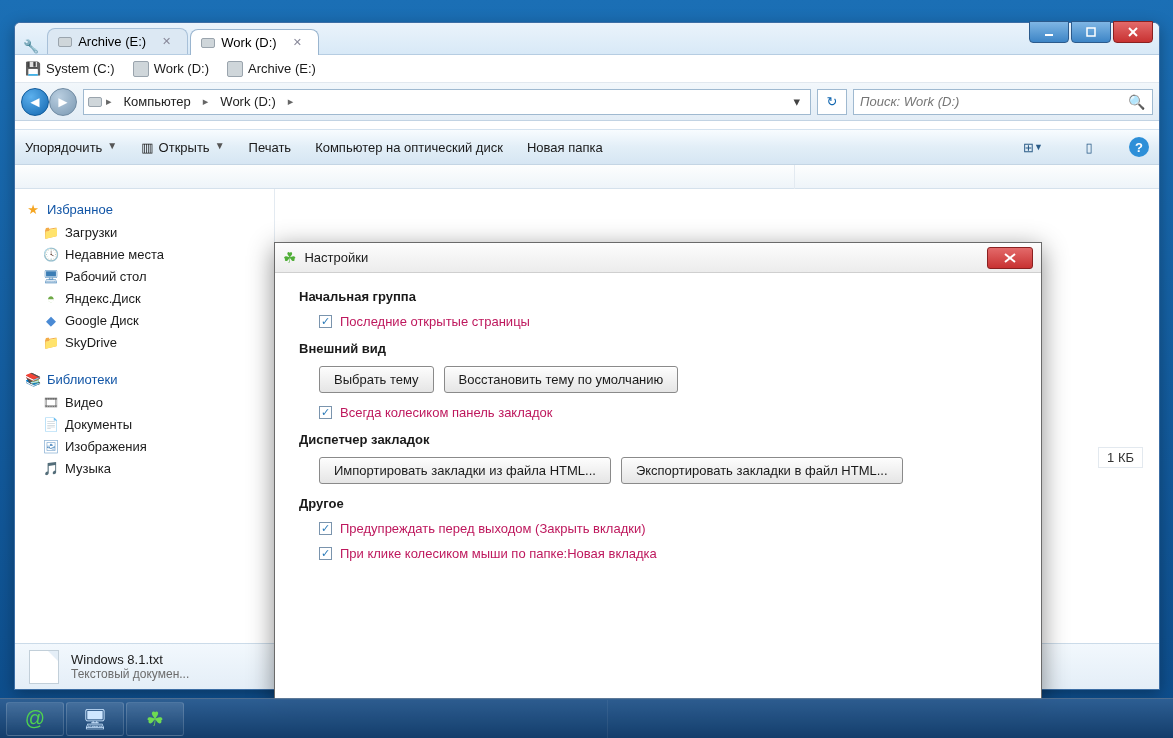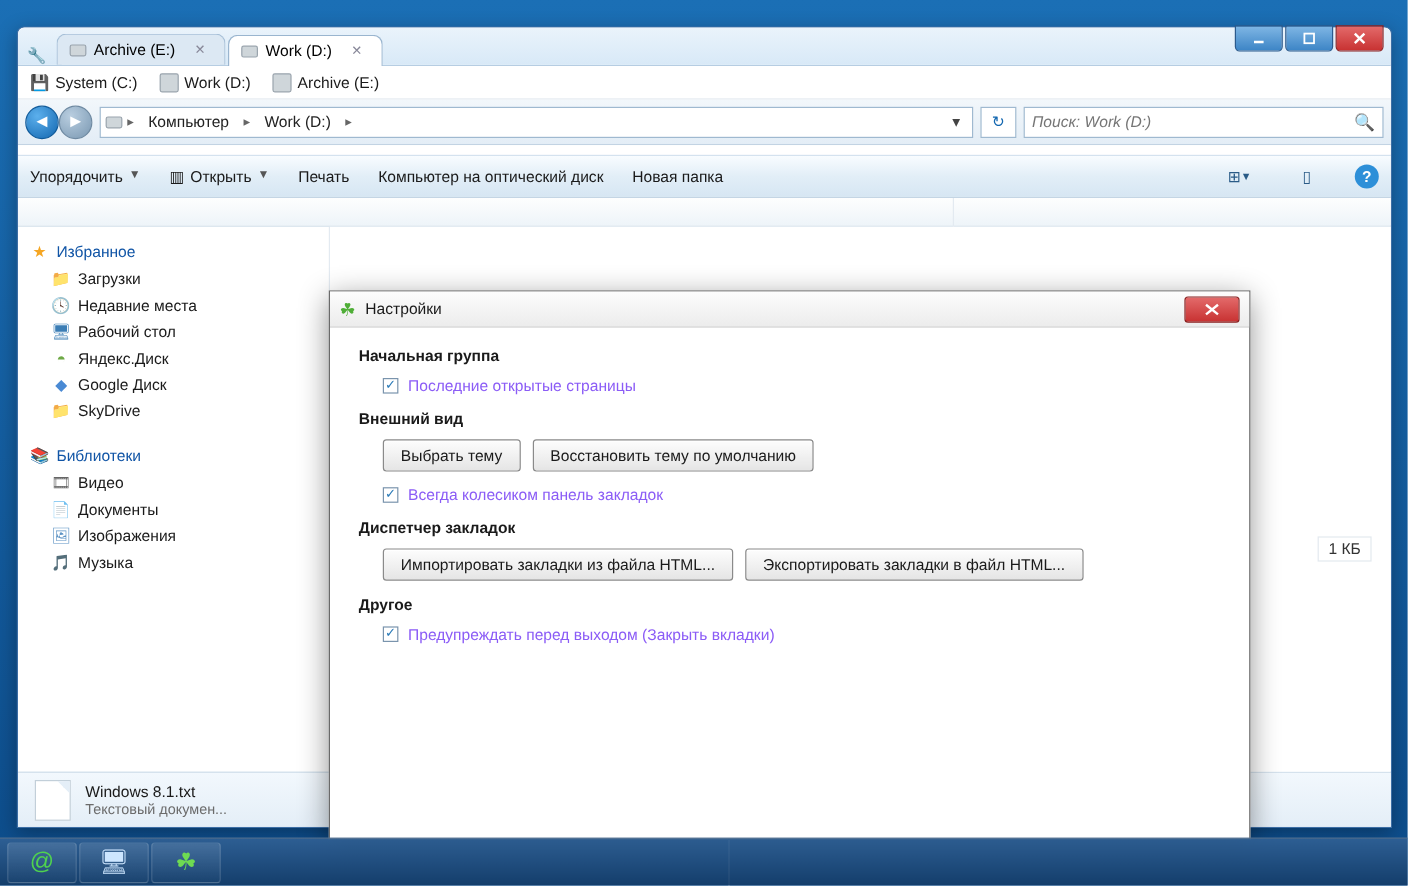--- a/index.html
+++ b/index.html
@@ -78,21 +78,21 @@
 .dialog { position:absolute; left:274px; top:242px; width:768px; height:458px; background:#fff; border:1px solid #6a6a6a;
   box-shadow:0 6px 24px rgba(0,0,0,.45); display:flex; flex-direction:column;}
 .dlg-title { height:30px; background:linear-gradient(#fdfdfd,#ececec); border-bottom:1px solid #cfcfcf; display:flex; align-items:center; gap:8px; padding:0 8px;}
 .dlg-title .clover { color:#4fae37; font-size:15px;}
 .dlg-title .txt { color:#1a1a1a;}
 .dlg-close { margin-left:auto; width:46px; height:22px; background:linear-gradient(#e36a6a,#c83232); border:1px solid #8a2020; border-radius:3px;
   display:flex; align-items:center; justify-content:center; color:#fff; font-weight:bold;}
 .dlg-body { padding:12px 24px; overflow:hidden; flex:1;}
 .sect-h { font-weight:bold; color:#1a1a1a; margin:12px 0 10px;}
 .sect-h:first-child{margin-top:4px;}
-.chk-row { display:flex; align-items:center; gap:8px; margin:10px 0 10px 20px; color:#8b5cf6;text-align:right;}
+.chk-row { display:flex; align-items:center; gap:8px; margin:10px 0 10px 20px; color:#be185d;text-align:right;}
 .chk { width:13px; height:13px; border:1px solid #7a94ad; background:#fff; display:inline-flex; align-items:center; justify-content:center;}
 .chk.on:after{ content:"✓"; color:#2a7ab8; font-size:11px; line-height:1;}
 .btn-row { display:flex; gap:10px; margin:8px 0 12px 20px;}
 .w7btn { padding:5px 14px; background:linear-gradient(#fdfdfd,#e5e5e5); border:1px solid #8a8a8a; border-radius:3px; color:#1a1a1a;
   box-shadow:inset 0 1px 0 #fff;}
 
 
 .taskbar { position:absolute; left:0; bottom:0; width:100%; height:40px; background:linear-gradient(rgba(48,96,148,.92),rgba(20,60,104,.92));
   border-top:1px solid rgba(255,255,255,.25); display:flex; align-items:center; padding:0 6px; gap:2px;}
 .tb-btn { width:58px; height:34px; border:1px solid rgba(255,255,255,.15); border-radius:3px; display:flex; align-items:center; justify-content:center;
@@ -309,20 +309,24 @@
     <div class="btn-row">
       <button class="w7btn">Импортировать закладки из файла HTML...</button>
       <button class="w7btn">Экспортировать закладки в файл HTML...</button>
     </div>
 
     <div class="sect-h">Другое</div>
     <div class="chk-row">
       <span class="chk on"></span>
       <span>Предупреждать перед выходом (Закрыть вкладки)</span>
     </div>
+    <div class="chk-row">
+      <span class="chk on"></span>
+      <span>При клике колесиком мыши по папке:Новая вкладка</span>
+    </div>
   </div>
 </div>
 
 <div class="taskbar">
   <div class="tb-btn">
       <span class="g at">@</span>
     </div>
   <div class="tb-btn">
       <span class="g mon">🖥</span>
     </div>

